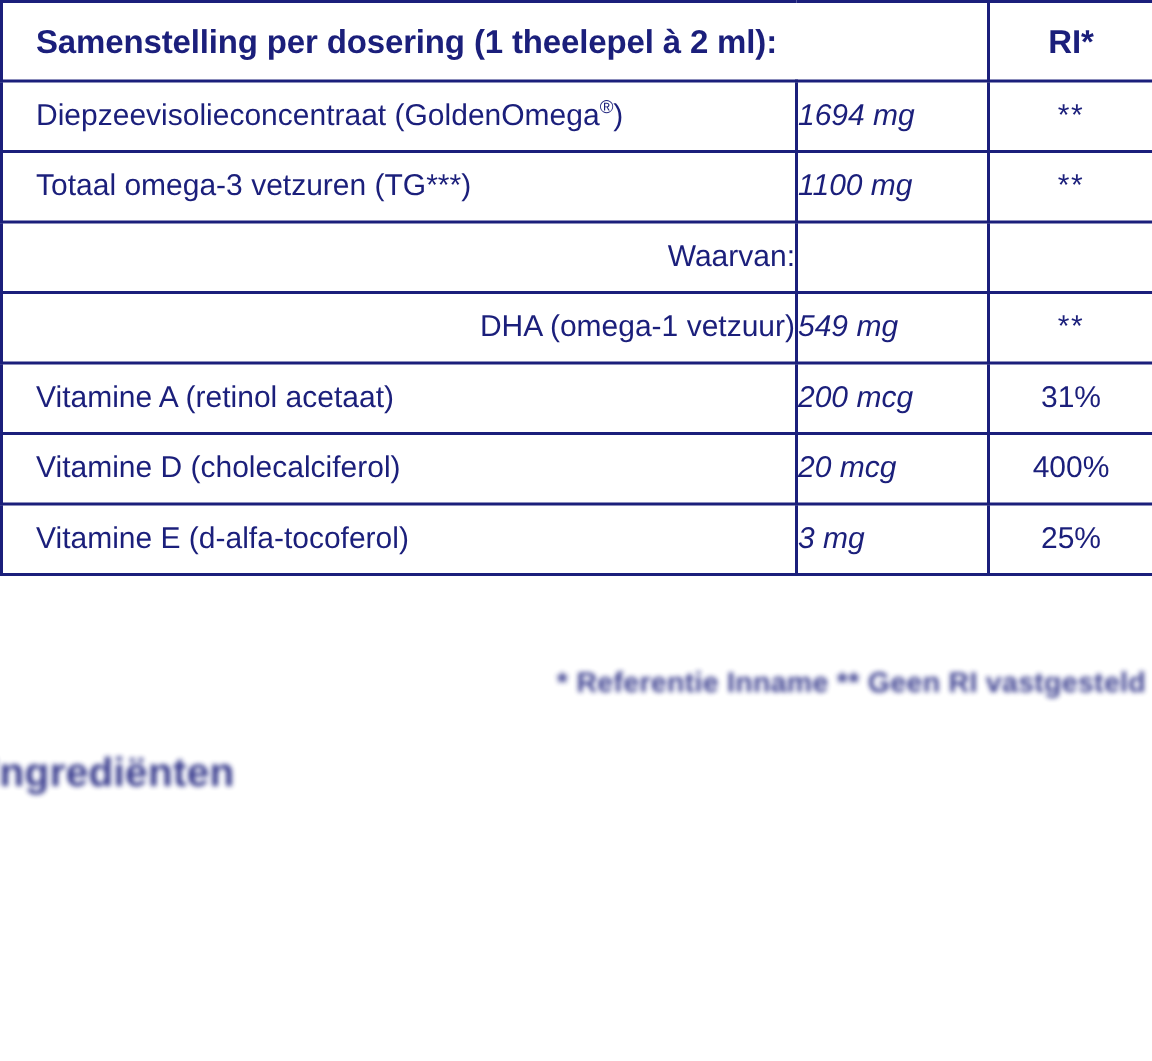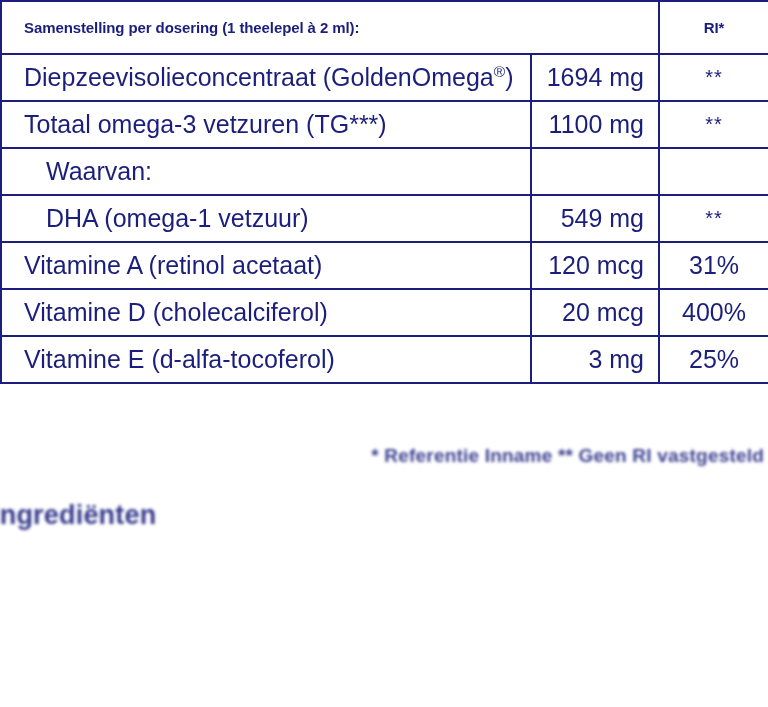--- a/index.html
+++ b/index.html
@@ -41,49 +41,50 @@
     border: 2px solid #1b1f7b;
     padding: 0;
     vertical-align: middle;
     color: #1b1f7b;
     font-weight: normal;
   }
 
   
   .head-row th {
     height: 51px;
-    font-size: 15px;
+    font-size: 22px;
     font-weight: bold;
     letter-spacing: -0.1px;
   }
   .head-title {
     text-align: left;
     padding-left: 22px !important;
   }
   .head-ri {
     text-align: center;
   }
   
 
   .row td {
     height: 45px;
-    font-size: 25px;
+    font-size: 20px;
   }
   .cell-name {
     text-align: left;
     padding-left: 22px !important;
     white-space: nowrap;
   }
   .cell-name.indent-1 {
     padding-left: 44px !important;
+    text-align: right;
   }
   .cell-amount {
-    text-align: right;
     padding-right: 14px !important;
     white-space: nowrap;
+    font-style: italic;
   }
   .cell-ri {
     text-align: center;
     white-space: nowrap;
   }
   .cell-ri.stars {
     font-size: 20px;
     letter-spacing: 1px;
   }
   .reg {
@@ -157,21 +158,21 @@
         <td class="cell-amount"></td>
         <td class="cell-ri"></td>
       </tr>
       <tr class="row">
         <td class="cell-name indent-1">DHA (omega-1 vetzuur)</td>
         <td class="cell-amount">549 mg</td>
         <td class="cell-ri stars">**</td>
       </tr>
       <tr class="row">
         <td class="cell-name">Vitamine A (retinol acetaat)</td>
-        <td class="cell-amount">120 mcg</td>
+        <td class="cell-amount">200 mcg</td>
         <td class="cell-ri">31%</td>
       </tr>
       <tr class="row">
         <td class="cell-name">Vitamine D (cholecalciferol)</td>
         <td class="cell-amount">20 mcg</td>
         <td class="cell-ri">400%</td>
       </tr>
       <tr class="row">
         <td class="cell-name">Vitamine E (d-alfa-tocoferol)</td>
         <td class="cell-amount">3 mg</td>

